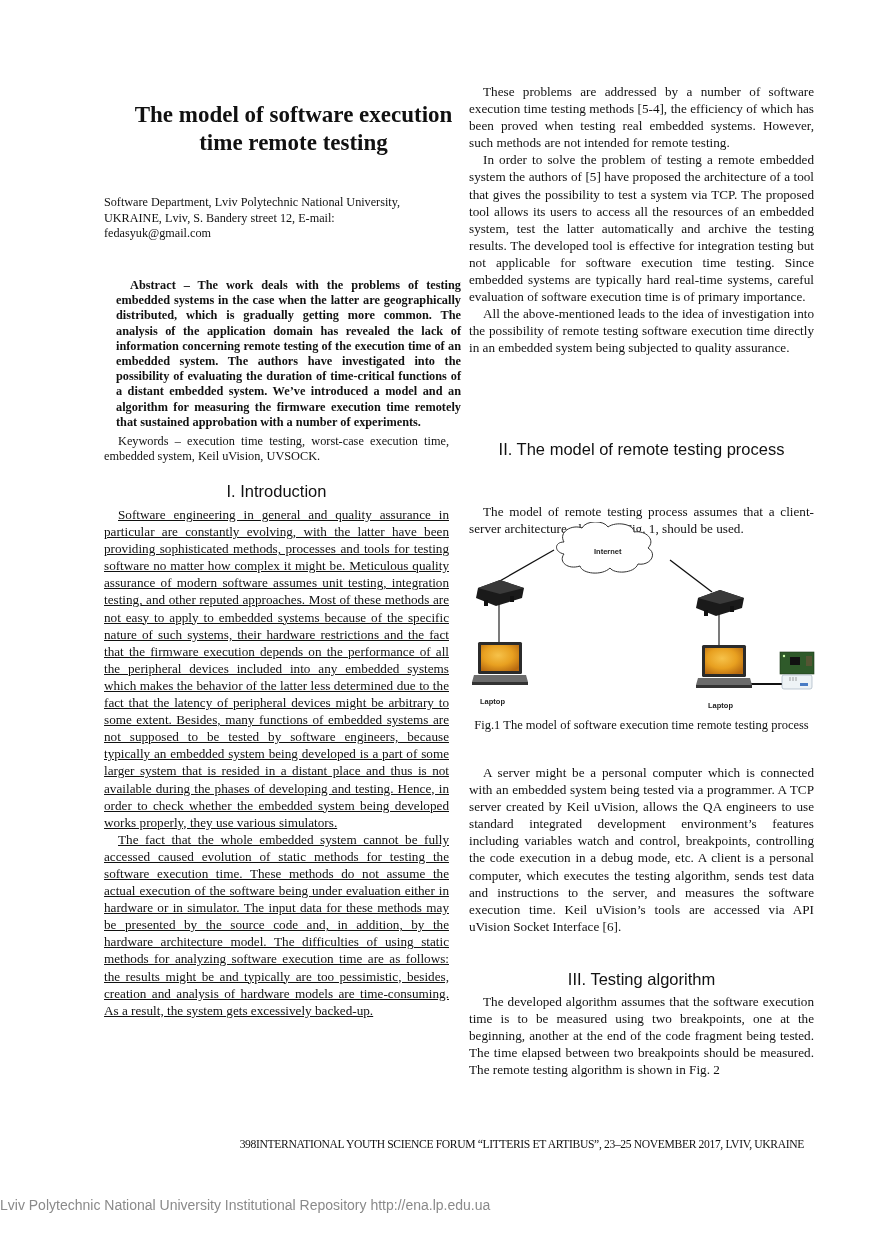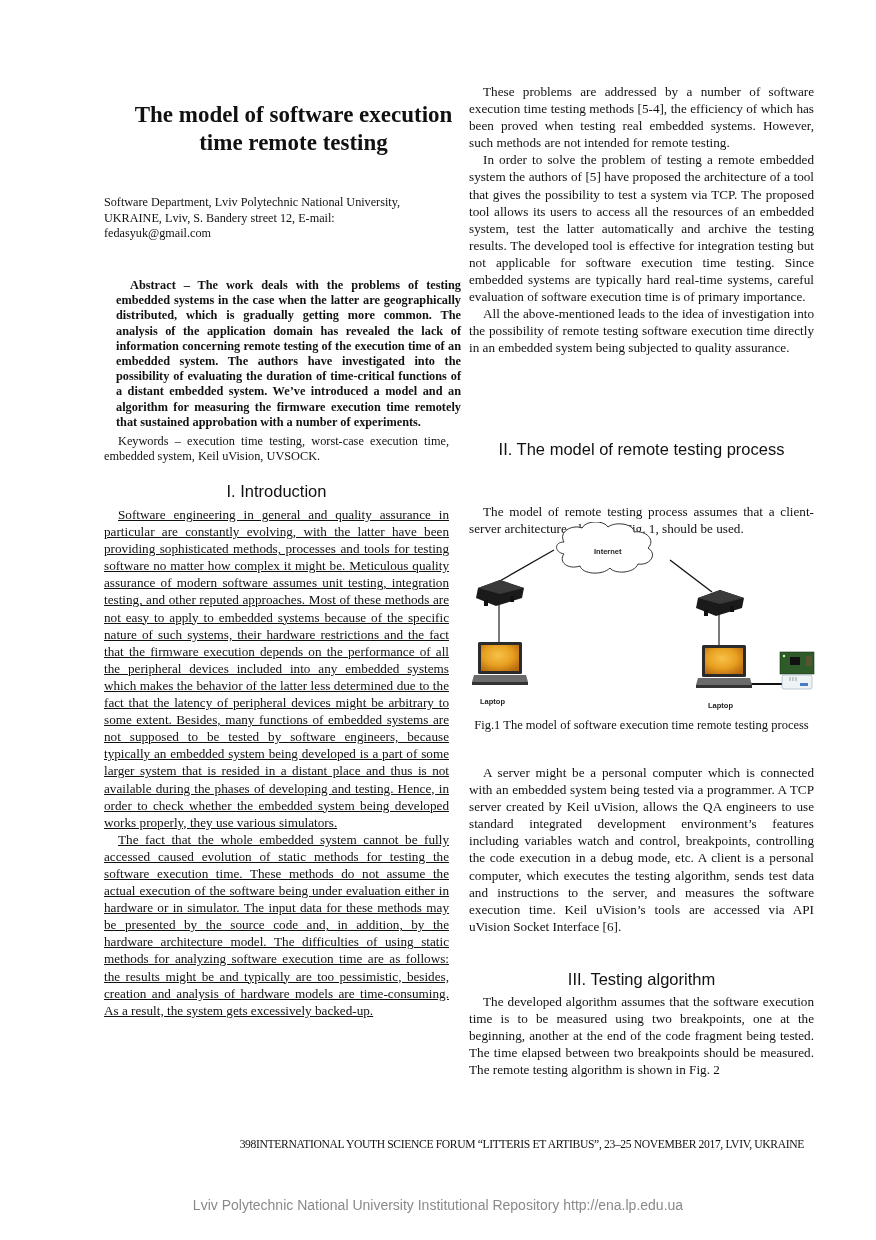--- a/index.html
+++ b/index.html
@@ -31,21 +31,21 @@
   .sec3-body { position: absolute; left: 469px; width: 345px; top: 993px; }
 
   .figure { position: absolute; left: 466px; top: 522px; width: 360px; height: 190px; }
   .fig-caption { position: absolute; left: 469px; width: 345px; top: 717px; text-align: center;
                  font-family: "Liberation Serif", serif; font-size: 12.5px; line-height: 16px; }
   .fig-label { font-family: "Liberation Sans", sans-serif; font-size: 7.5px; font-weight: bold; fill: #222; }
 
   .footer { position: absolute; left: 104px; top: 1138px; width: 700px;
             font-family: "Liberation Serif", serif; font-size: 11.6px; letter-spacing: -0.35px; text-align: right; }
   .footer .pg { display: inline-block; width: 40px; }
-  .repo { position: absolute; left: 0; width: 876px; top: 1197px; text-align: center;
+  .repo { position: absolute; left: 0; width: 876px; top: 1197px; 
           font-family: "Liberation Sans", sans-serif; font-size: 14px; color: #8a8a8a; }
 </style>
 </head>
 <body>
 
 <h1 class="title">The model of software execution time remote testing</h1>
 <div class="authors">
 </div>
 <div class="affil">
   <div>Software Department, Lviv Polytechnic National University,</div>

